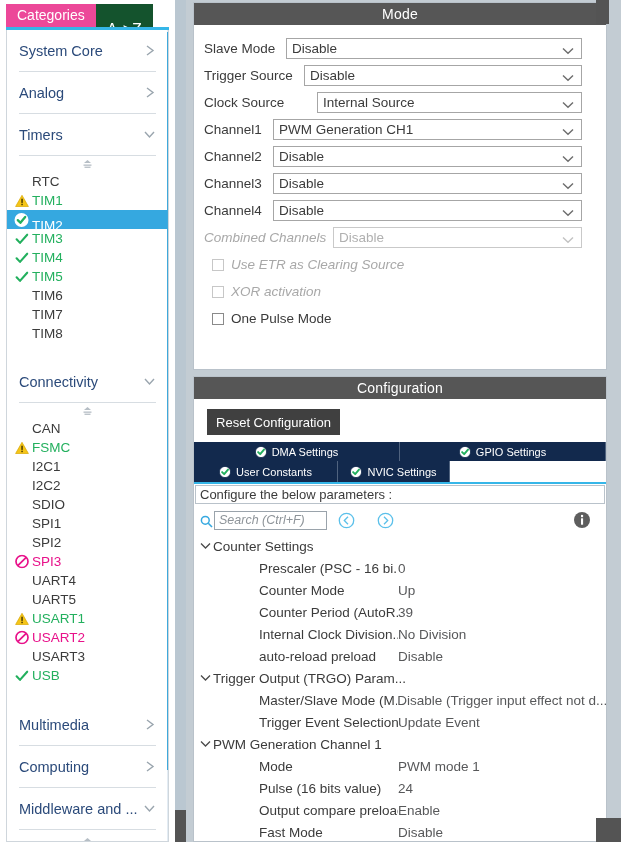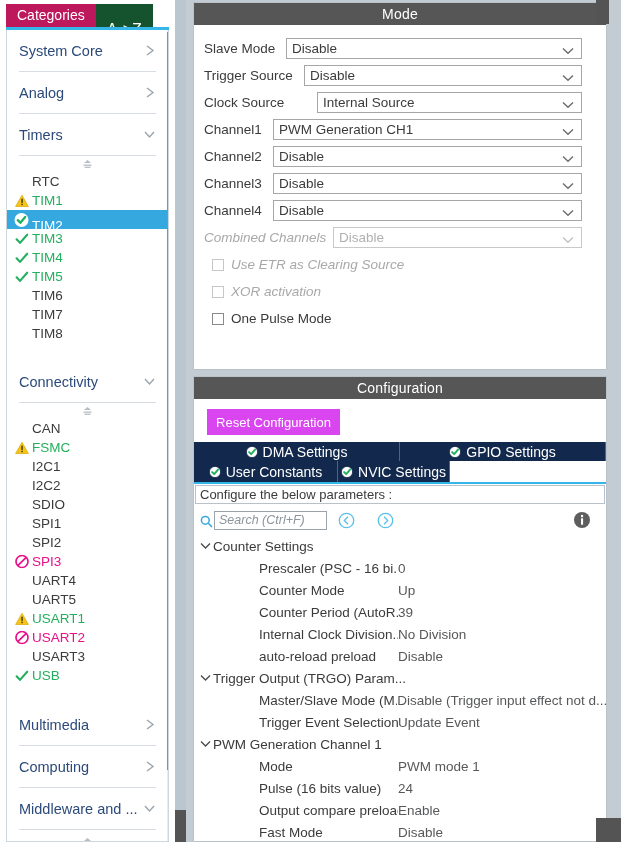--- a/index.html
+++ b/index.html
@@ -12,21 +12,21 @@
   }
   #root { position: relative; width: 621px; height: 842px; background:#ffffff; }
 
   
   #sidebar {
     position: absolute; left: 0; top: 0; width: 186px; height: 842px;
     background: #ffffff;
   }
   .tabbar { position:absolute; left:6px; top:4px; height:24px; display:flex; }
   .tab-cat {
-    background:#be185d; color:#ffffff; font-size:14px;
+    background:#ec4899; color:#ffffff; font-size:14px;
     padding: 3px 11px 4px 11px; line-height:16px;
     border:none;
   }
   .tab-az {
     background:#14532d; color:#ffffff; font-size:16px;
     padding: 18px 11px 4px 11px; line-height:16px;
   }
   .tab-underline {
     position:absolute; left:6px; top:27px; width:163px; height:3px;
     background:#35b6e8;
@@ -115,28 +115,28 @@
   .cblabel { font-size:13.5px; color:#3b3b3b; }
   .cblabel.dis { color:#a8a8a8; font-style:italic; }
 
   
   #config-panel {
     position:absolute; left:7px; top:376px; width:414px; height:466px;
     background:#ffffff; border:1px solid #b9c2ca; overflow:hidden;
   }
   #reset-btn {
     position:absolute; left:13px; top:32px; width:133px; height:26px;
-    background:#d946ef; color:#ffffff; font-size:13px;
+    background:#404040; color:#ffffff; font-size:13px;
     display:flex; align-items:center; justify-content:center;
     border:none;
   }
   .tabs-row1 { position:absolute; left:0px; top:65px; width:412px; height:19px; display:flex; }
   .tabs-row2 { position:absolute; left:0px; top:84px; width:412px; height:21px; display:flex; }
   .ctab {
-    background:#12294d; color:#ffffff; font-size:14px;
+    background:#12294d; color:#ffffff; font-size:11px;
     display:flex; align-items:center; justify-content:center;
     border-right:1px solid #50637f; gap:5px;
   }
   .ctab.active { background:#35b6e8; color:#ffffff; }
   .ctab .ok { width:12px; height:12px; flex:0 0 auto; }
   .tabs-underline { position:absolute; left:0; top:105px; width:412px; height:2px; background:#35b6e8; }
 
   #configure-bar {
     position:absolute; left:1px; top:108px; width:410px; height:19px;
     border:1px solid #b9c2ca; background:#ffffff;

